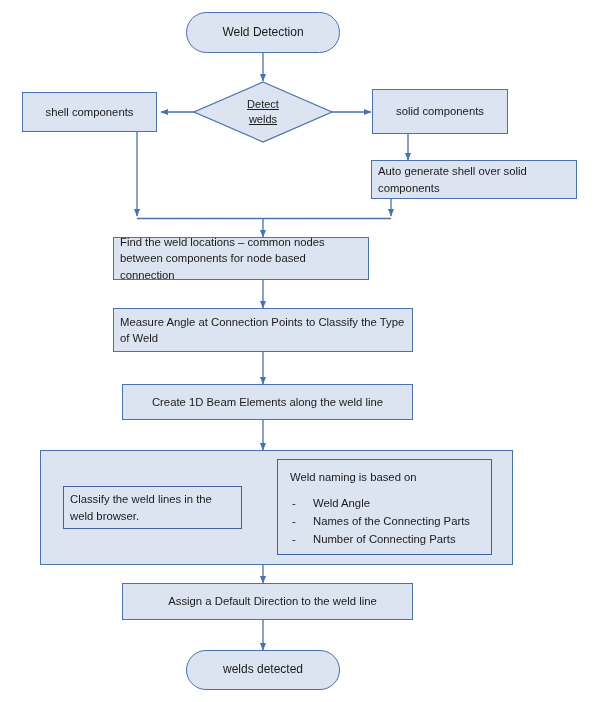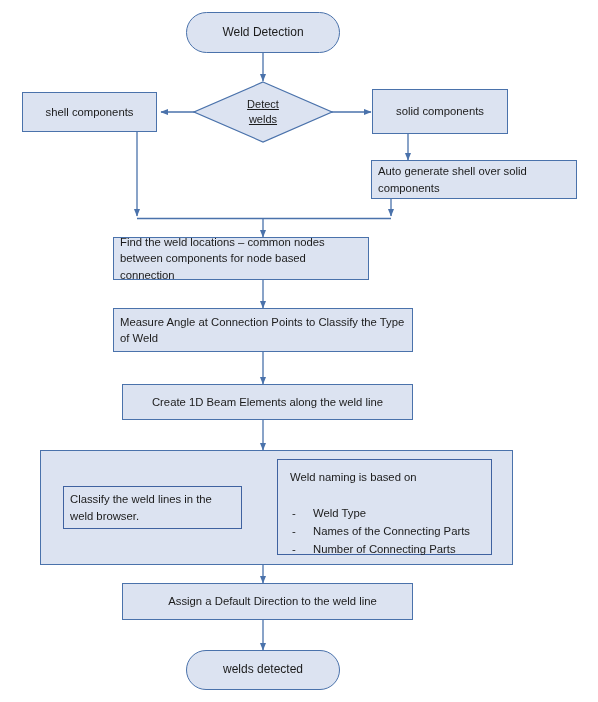--- a/index.html
+++ b/index.html
@@ -72,21 +72,21 @@
     position: absolute;
     box-sizing: border-box;
     background: #dce3f1;
     border: 1px solid #3f62a0;
     padding: 9px 10px 9px 12px;
     font-size: 11.3px;
     line-height: 1.58;
     color: #1b1b1b;
   }
   .naming-title {
-    margin-bottom: 18px;
+    margin-bottom: 8px;
   }
   .naming-list {
     list-style: none;
     margin: 0;
     padding: 0;
   }
   .naming-list li {
     position: relative;
     padding-left: 23px;
   }
@@ -191,21 +191,21 @@
 
   <div class="node inner-box" style="left:63px; top:486px; width:179px; height:43px;">
     <span>Classify the weld lines in the weld browser.</span>
   </div>
 
   <div class="naming-box" style="left:277px; top:459px; width:215px; height:96px;">
     <div class="naming-title">Weld naming is based on</div>
     <ul class="naming-list">
       <li>
         <span class="dash">-</span>
-        <span>Weld Type</span>
+        <span>Weld Angle</span>
       </li>
       <li>
         <span class="dash">-</span>
         <span>Names of the Connecting Parts</span>
       </li>
       <li>
         <span class="dash">-</span>
         <span>Number of Connecting Parts</span>
       </li>
     </ul>

